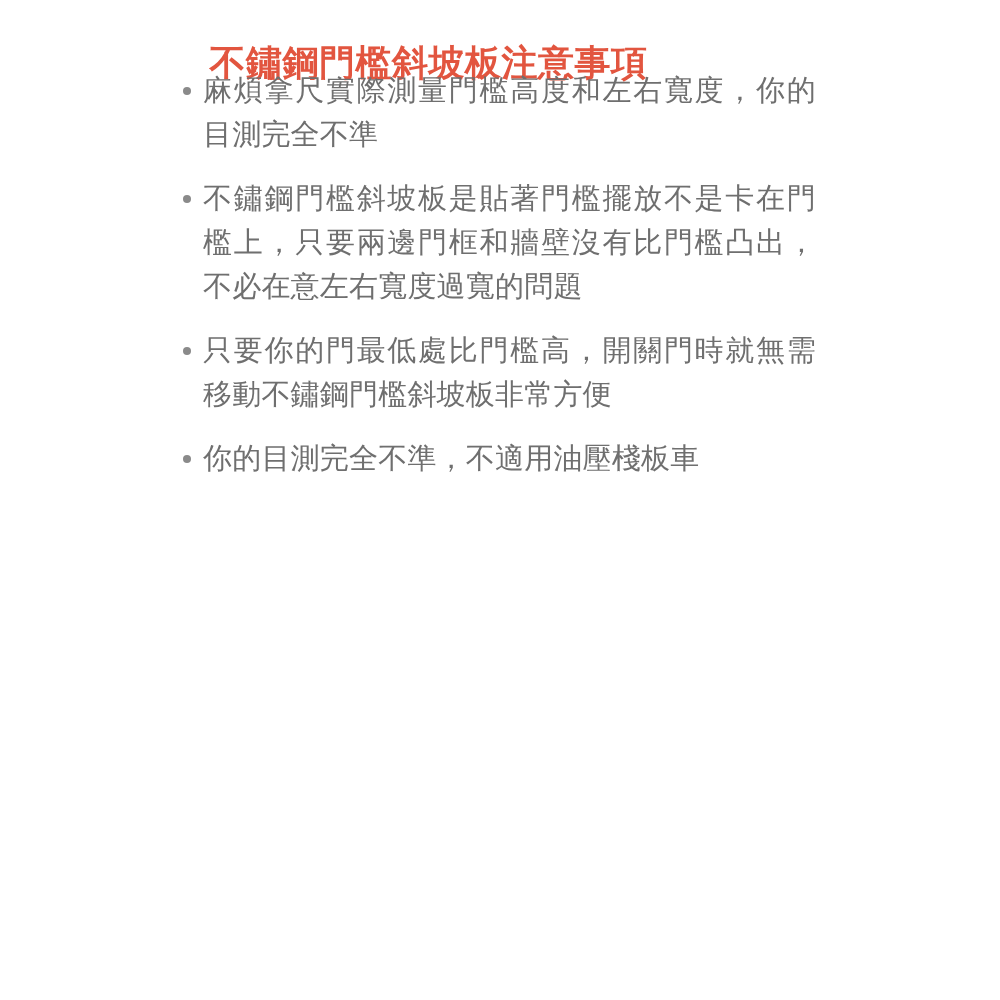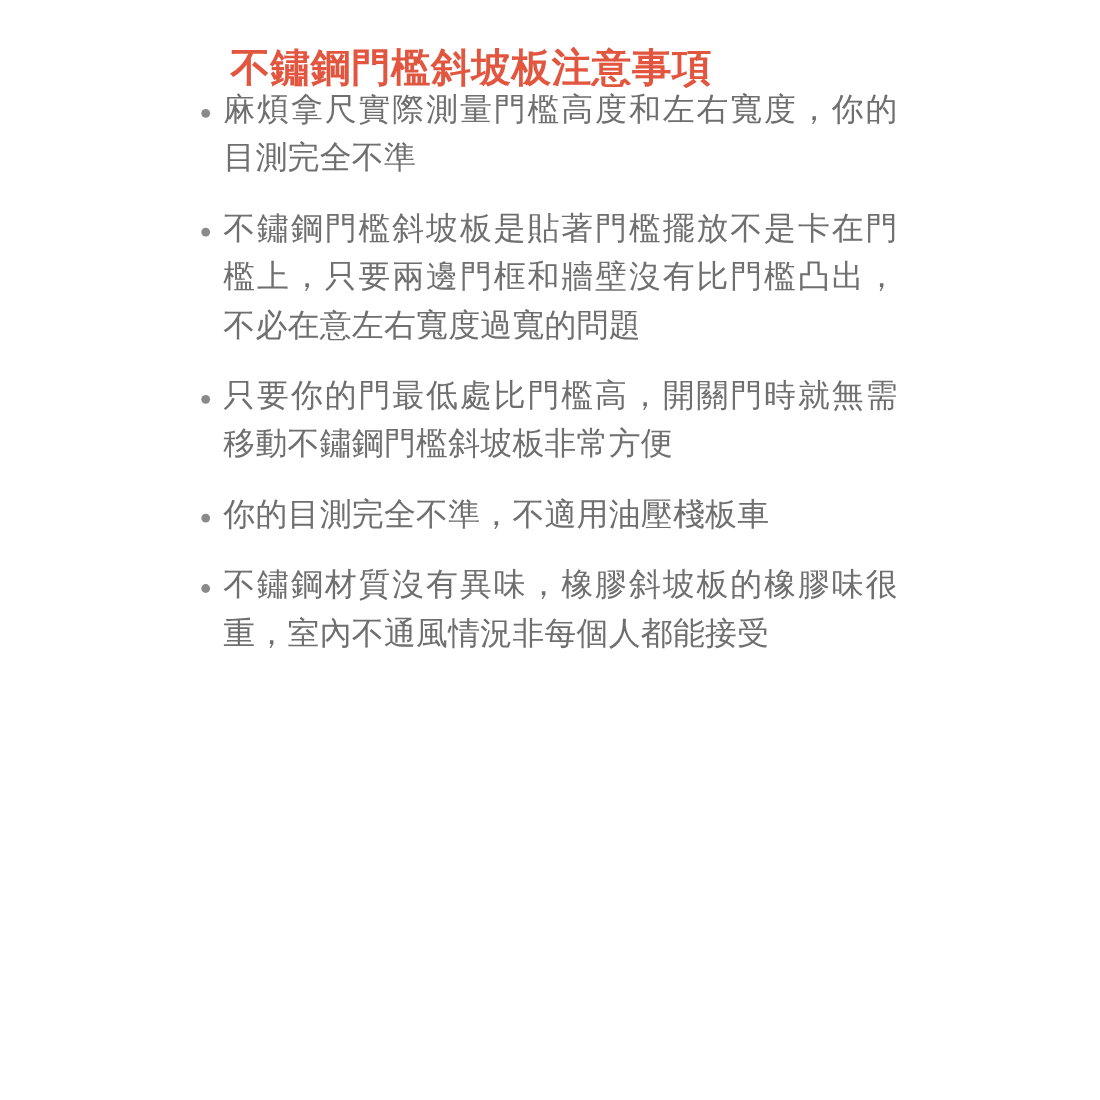--- a/index.html
+++ b/index.html
@@ -32,27 +32,26 @@
     color: #e2553f;
     font-size: 36px;
     font-weight: bold;
     letter-spacing: 0.5px;
     line-height: 1.25;
     white-space: nowrap;
   }
 
   .notice-list {
     position: absolute;
-    top: 80px;
+    top: 68px;
     left: 176px;
     width: 640px;
     margin: 0;
     padding: 0;
     list-style: none;
-    font-family: Liberation Mono, monospace;
   }
 
   .notice-item {
     position: relative;
     padding-left: 27px;
     margin-bottom: 20px;
     color: #6f6f6f;
     font-size: 29px;
     line-height: 44px;
     letter-spacing: 0.2px;
@@ -101,19 +100,15 @@
       <span class="bullet-dot"></span>
       <span class="item-text">只要你的門最低處比門檻高，開關門時就無需移動不鏽鋼門檻斜坡板非常方便</span>
     </li>
 
     <li class="notice-item">
       <span class="bullet-dot"></span>
       <span class="item-text">你的目測完全不準，不適用油壓棧板車</span>
     </li>
 
 
-    <li class="notice-item">
-      <span class="bullet-dot"></span>
-      <span class="item-text">不鏽鋼材質沒有異味，橡膠斜坡板的橡膠味很重，室內不通風情況非每個人都能接受</span>
-    </li>
 
   </ul>
 </div>
 
 </body></html>

